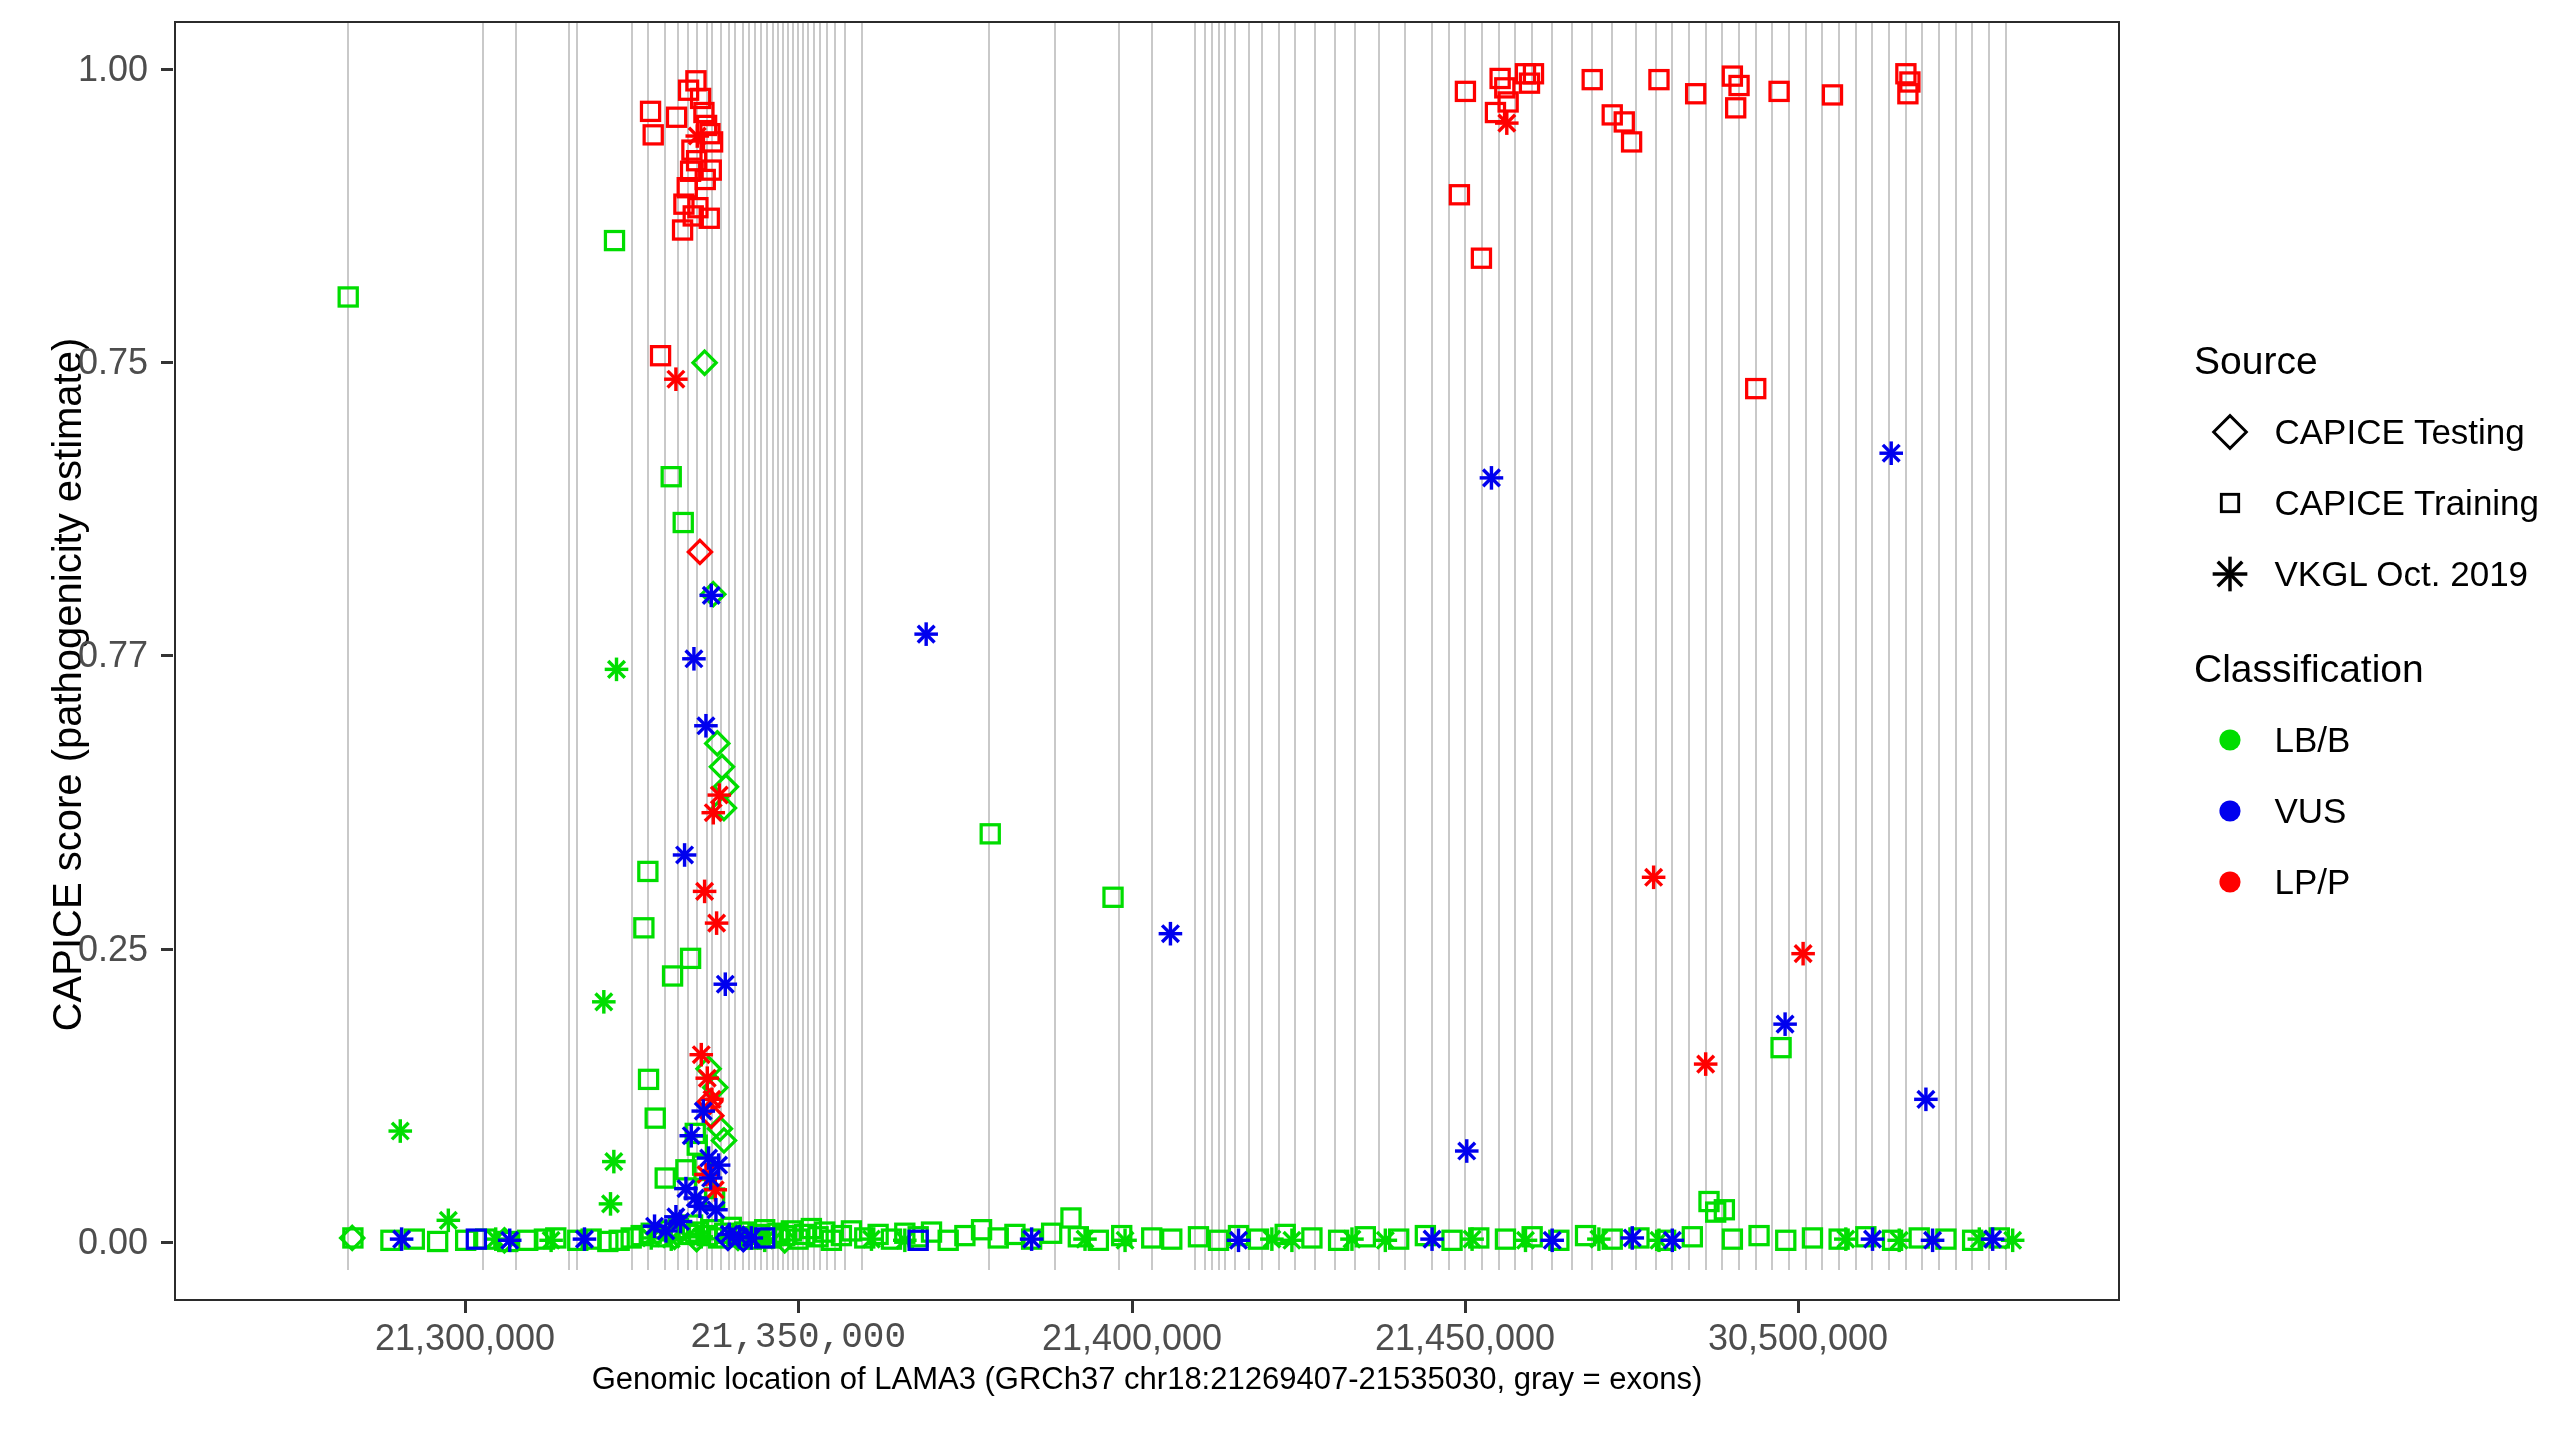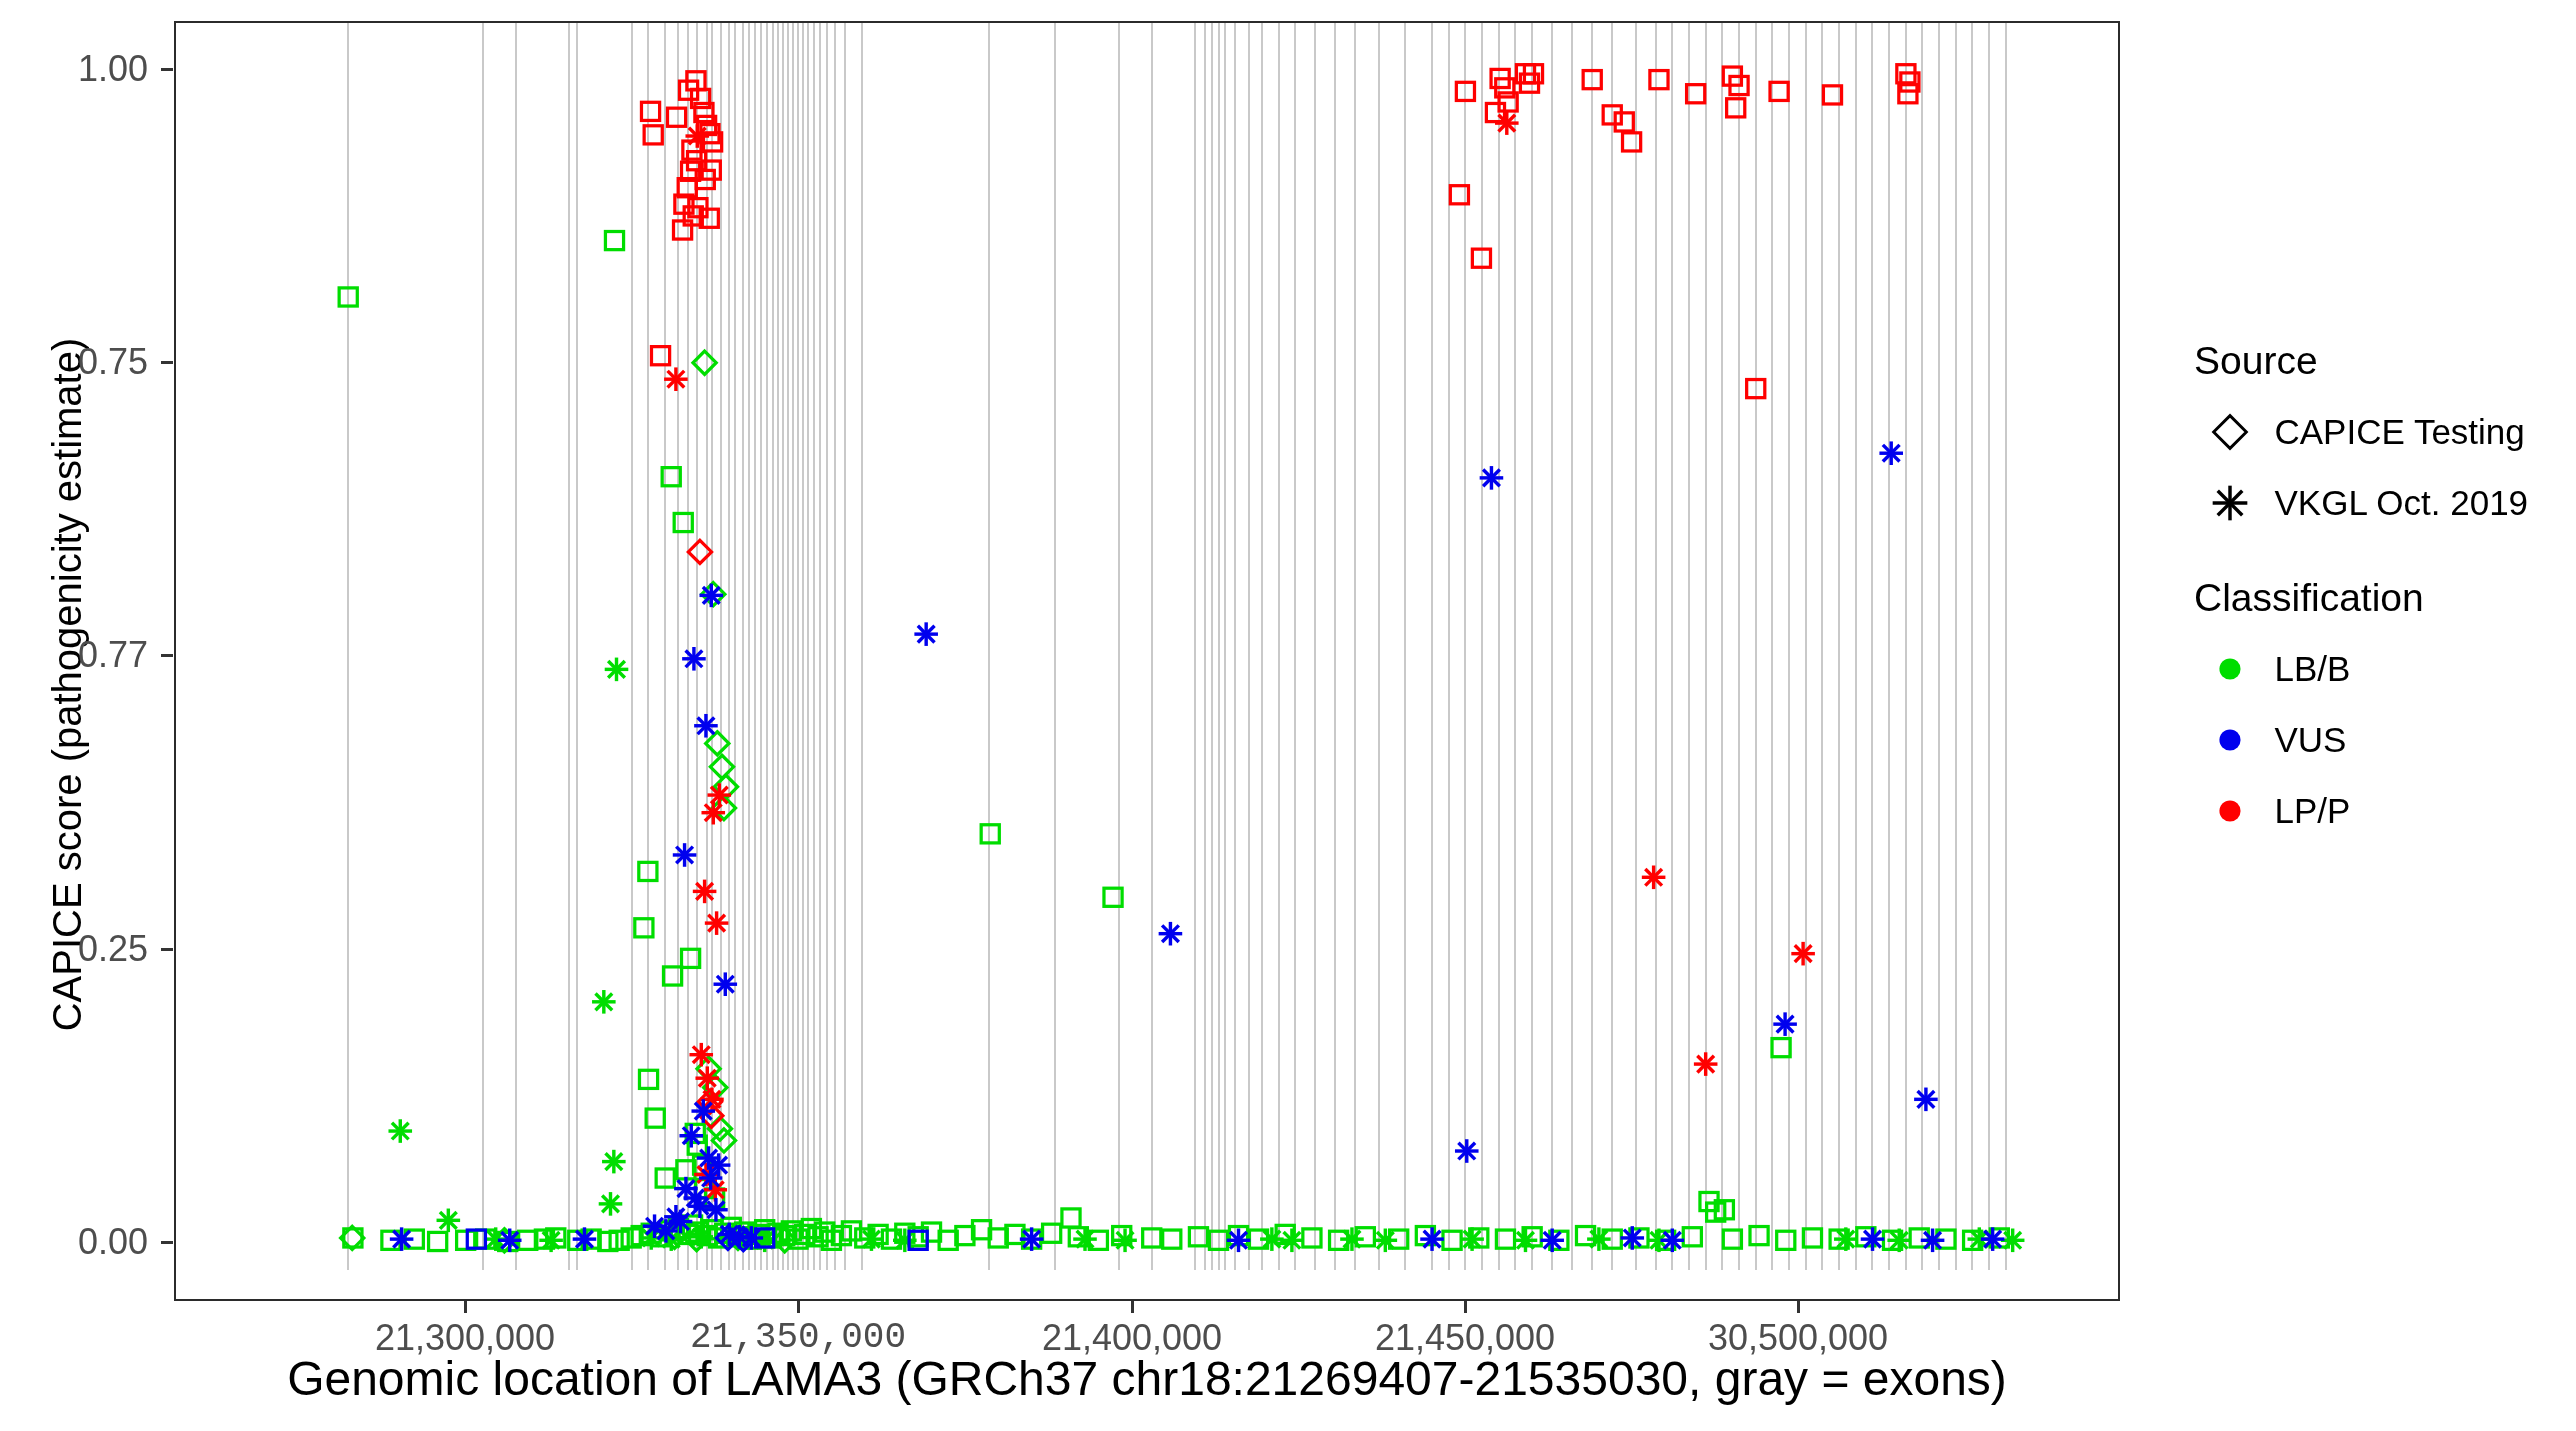--- a/index.html
+++ b/index.html
@@ -8,21 +8,21 @@
   #root{position:absolute;left:0;top:0;width:2576px;height:1431px;}
 
   
   #ylab{
     position:absolute;left:-553px;top:656px;width:1240px;height:57px;
     transform:rotate(-90deg);transform-origin:center center;
     text-align:center;font-size:40px;color:#000;line-height:57px;white-space:nowrap;
   }
   #xlab{
     position:absolute;left:174px;top:1353px;width:1946px;height:52px;
-    text-align:center;font-size:48px;color:#000;line-height:52px;white-space:nowrap;
+    text-align:center;font-size:31px;color:#000;line-height:52px;white-space:nowrap;
   }
 
   
   .ytick-label{position:absolute;right:0;width:114px;text-align:right;font-size:36px;color:#4d4d4d;height:42px;line-height:42px;}
   .ytick-mark{position:absolute;width:12.4px;height:2.9px;background:#333;}
   .xtick-label{position:absolute;width:248px;text-align:center;font-size:36px;color:#4d4d4d;height:44px;line-height:44px;}
   .xtick-mark{position:absolute;width:2.9px;height:12.4px;background:#333;}
 
   
   #panel{position:absolute;left:174px;top:21px;width:1946px;height:1280px;
@@ -882,20 +882,28 @@
           <div class="legend-key">
             <svg width="52" height="52" viewBox="0 0 54 54">
               <polygon points="27,10 44,27 27,44 10,27" fill="none" stroke="#000000" stroke-width="3"></polygon>
             </svg>
           </div>
           <div class="legend-label">CAPICE Testing</div>
         </div>
         <div class="legend-row">
           <div class="legend-key">
             <svg width="52" height="52" viewBox="0 0 54 54">
+              <rect x="18" y="18" width="18" height="18" fill="none" stroke="#000000" stroke-width="3"></rect>
+            </svg>
+          </div>
+          <div class="legend-label">CAPICE Training</div>
+        </div>
+        <div class="legend-row">
+          <div class="legend-key">
+            <svg width="52" height="52" viewBox="0 0 54 54">
               <g>
                 <line x1="9" y1="27" x2="45" y2="27" stroke="#000000" stroke-width="3.6"></line>
                 <line x1="14.272077938642143" y1="14.272077938642145" x2="39.72792206135786" y2="39.72792206135786" stroke="#000000" stroke-width="3.6"></line>
                 <line x1="27" y1="9" x2="27" y2="45" stroke="#000000" stroke-width="3.6"></line>
                 <line x1="39.72792206135786" y1="14.272077938642143" x2="14.272077938642145" y2="39.72792206135786" stroke="#000000" stroke-width="3.6"></line>
               </g>
             </svg>
           </div>
           <div class="legend-label">VKGL Oct. 2019</div>
         </div>

